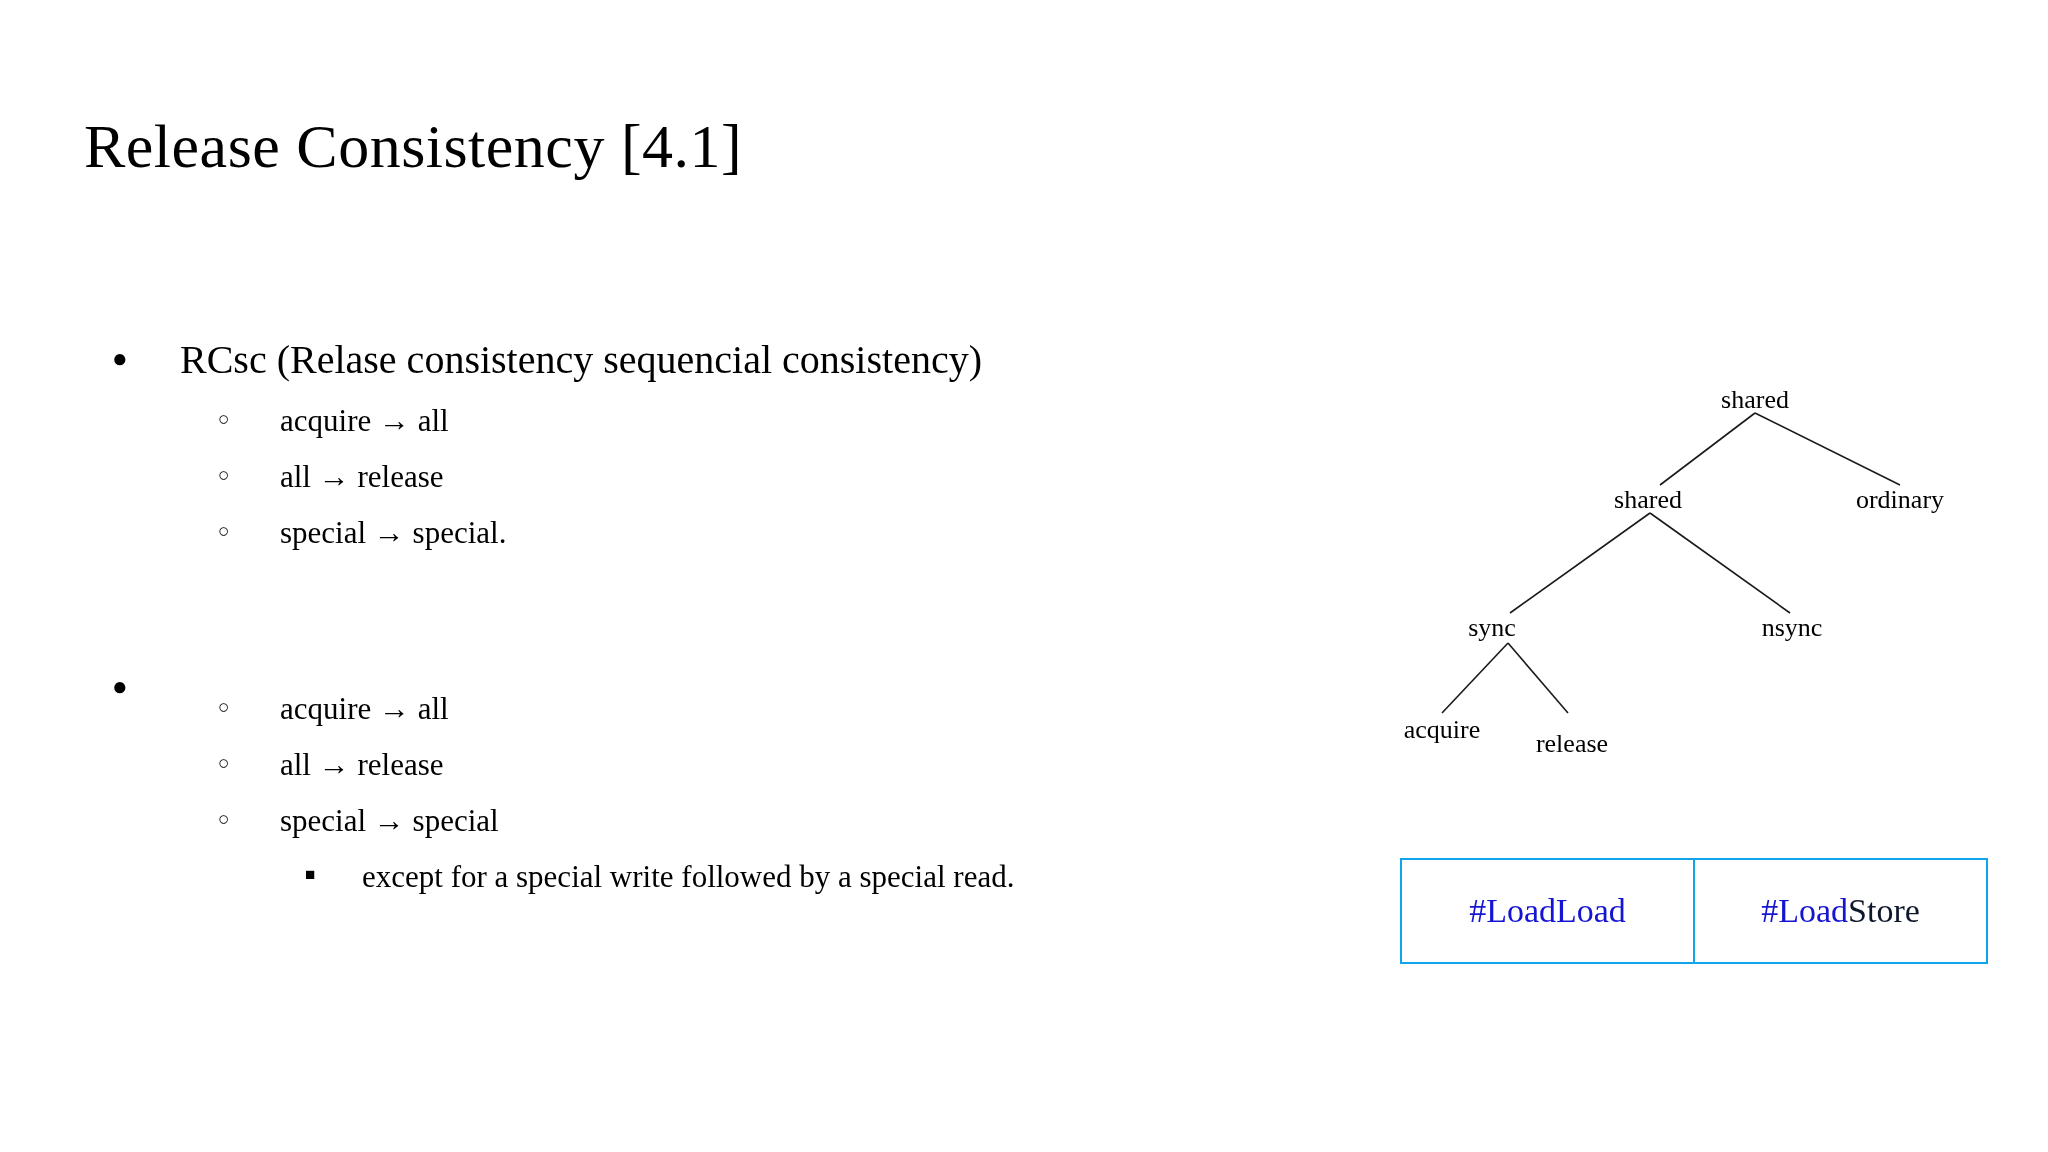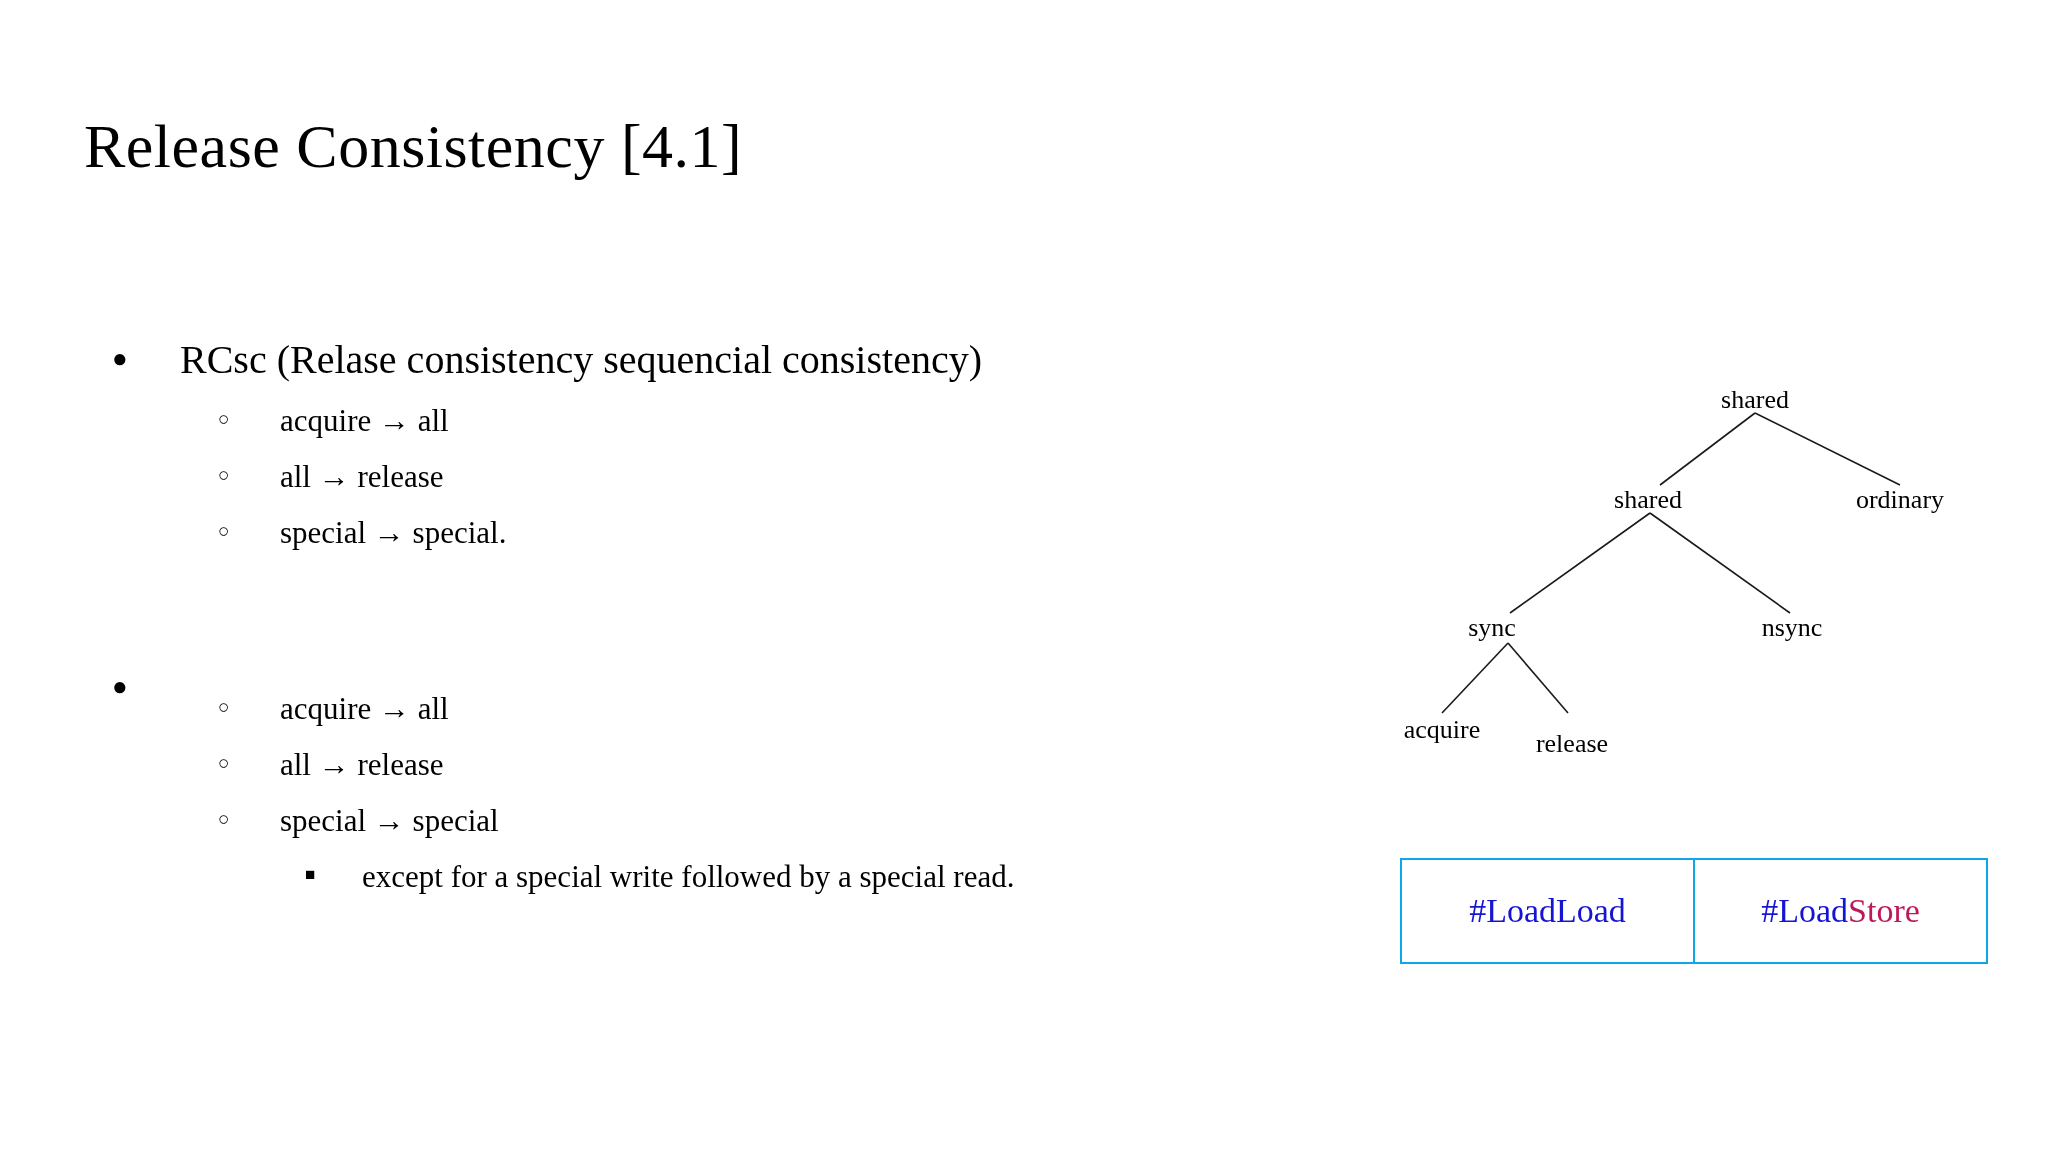--- a/index.html
+++ b/index.html
@@ -119,21 +119,21 @@
   }
   #barrier-table td {
     border: 2px solid #0ea5e9;
     height: 100px;
     text-align: center;
     vertical-align: middle;
     font-size: 34px;
     white-space: nowrap;
   }
   .blue { color: #1414d2; }
-  .red  { color: #be185d; }
+  .red  { color: #0f172a; }
 </style>
 </head>
 <body>
 
 <div id="slide">
 
   <div id="slide-title">Release Consistency [4.1]</div>
 
   <div class="outline">
 

